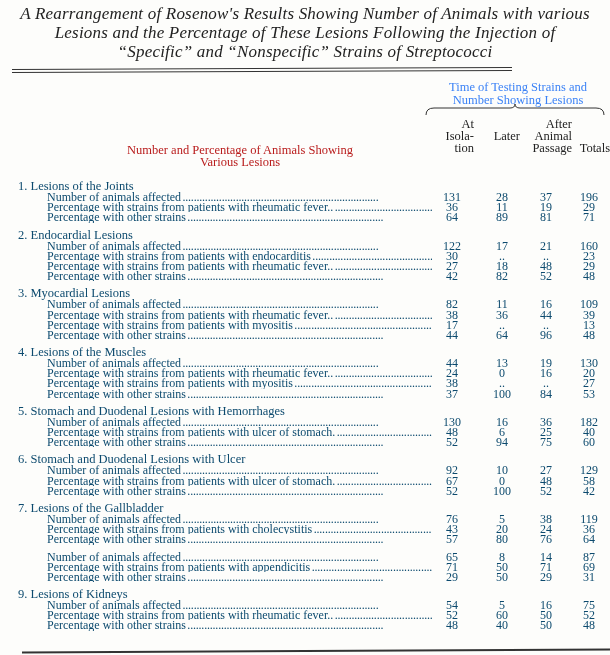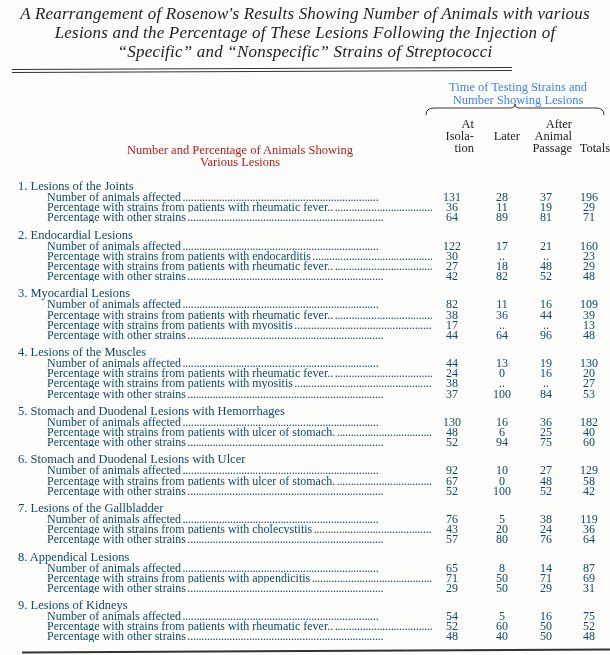--- a/index.html
+++ b/index.html
@@ -363,21 +363,20 @@
         </div>
         <div class="row">
           <span class="label">Percentage with other strains</span>
           <span class="num c1">57</span>
           <span class="num c2">80</span>
           <span class="num c3">76</span>
           <span class="num c4">64</span>
         </div>
       </div>
       <div class="section">
-        <div class="section-title">8. Appendical Lesions</div>
         <div class="row">
           <span class="label">Number of animals affected</span>
           <span class="num c1">65</span>
           <span class="num c2">8</span>
           <span class="num c3">14</span>
           <span class="num c4">87</span>
         </div>
         <div class="row">
           <span class="label">Percentage with strains from patients with appendicitis</span>
           <span class="num c1">71</span>

